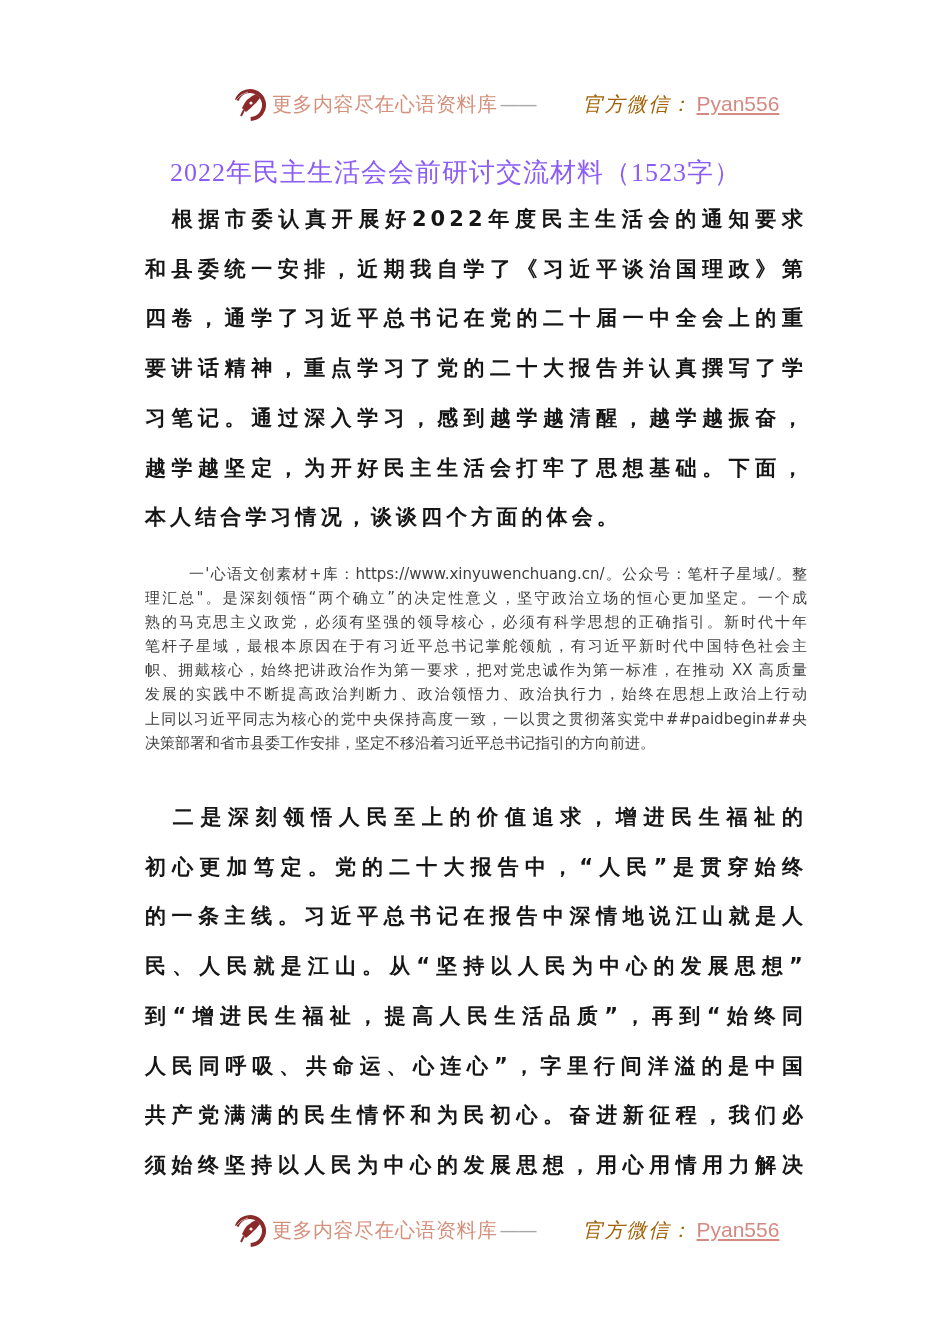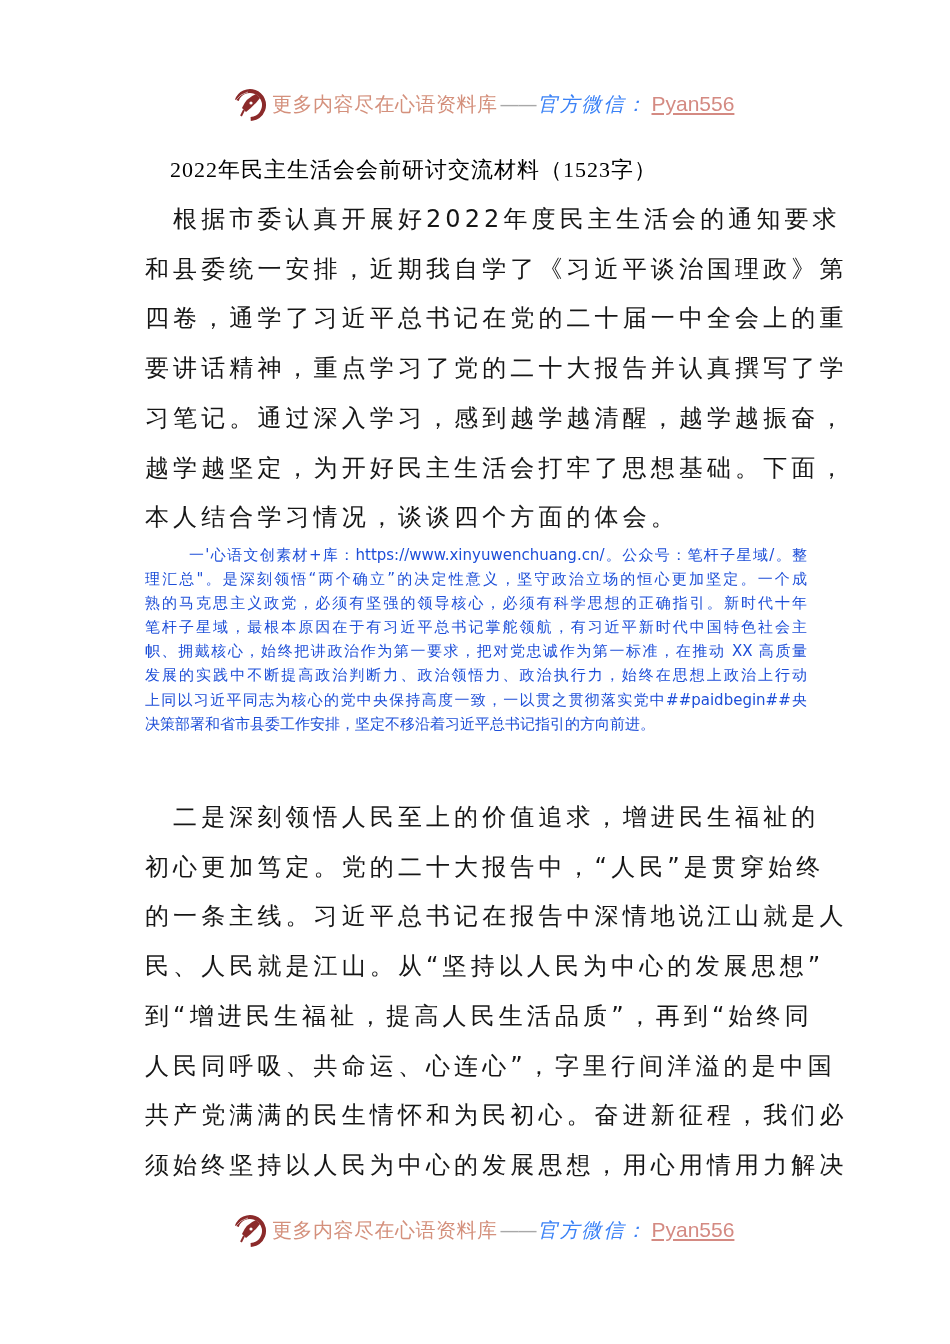--- a/index.html
+++ b/index.html
@@ -38,79 +38,80 @@
     letter-spacing: 0.5px;
   }
   .banner .dash {
     color: #a8a8a8;
     font-size: 20px;
     font-family: "DejaVu Sans", sans-serif;
     letter-spacing: -2px;
     margin: 0 2px;
   }
   .banner .wechat-label {
-    color: #3b82f6;
+    color: #a16207;
     font-family: "DejaVu Serif", serif;
     font-size: 20px;
     font-style: italic;
     letter-spacing: 2px;
+    margin-left: 45px;
   }
   .banner .wechat-id {
     color: #d48a82;
     font-family: "Liberation Sans", sans-serif;
     font-size: 21px;
     margin-left: 4px;
     text-decoration: underline;
   }
 
   .doc-title {
     position: absolute;
     top: 155px;
     left: 170px;
     font-family: "Liberation Serif", "DejaVu Serif", serif;
-    font-size: 22px;
+    font-size: 26px;
     letter-spacing: 1px;
-    color: #000000;
+    color: #8b5cf6;
     white-space: nowrap;
   }
 
   .big-para {
     position: absolute;
     left: 145px;
     width: 662px;
     font-family: "DejaVu Sans", sans-serif;
-    font-size: 24px;
+    font-size: 21px;
     line-height: 49.7px;
     letter-spacing: 4.1px;
     text-align: justify;
     color: #161616;
     margin: 0;
-    font-weight: 400;
+    font-weight: 700;
   }
   .big-para .line {
     display: block;
     white-space: nowrap;
     text-align-last: justify;
     text-align: justify;
   }
   .big-para .line.last {
     text-align-last: left;
   }
   .big-para.p1 { top: 195px; }
   .big-para.p2 { top: 793px; }
 
   .small-para {
     position: absolute;
     left: 145px;
-    top: 543px;
+    top: 562px;
     width: 662px;
     font-family: "DejaVu Sans", sans-serif;
     font-size: 15px;
     line-height: 24.1px;
-    color: #1d4ed8;
+    color: #404040;
     margin: 0;
   }
   .small-para .line {
     display: block;
     white-space: nowrap;
     text-align: justify;
     text-align-last: justify;
   }
   .small-para .line.last { text-align-last: left; }
   .small-para .line.first { padding-left: 44px; }

